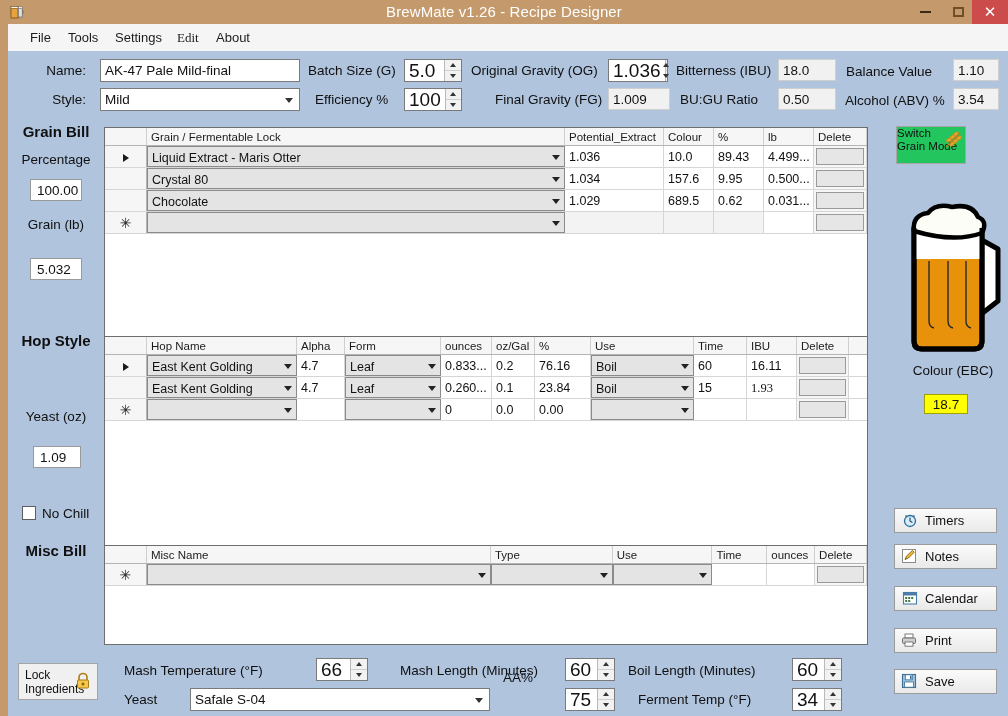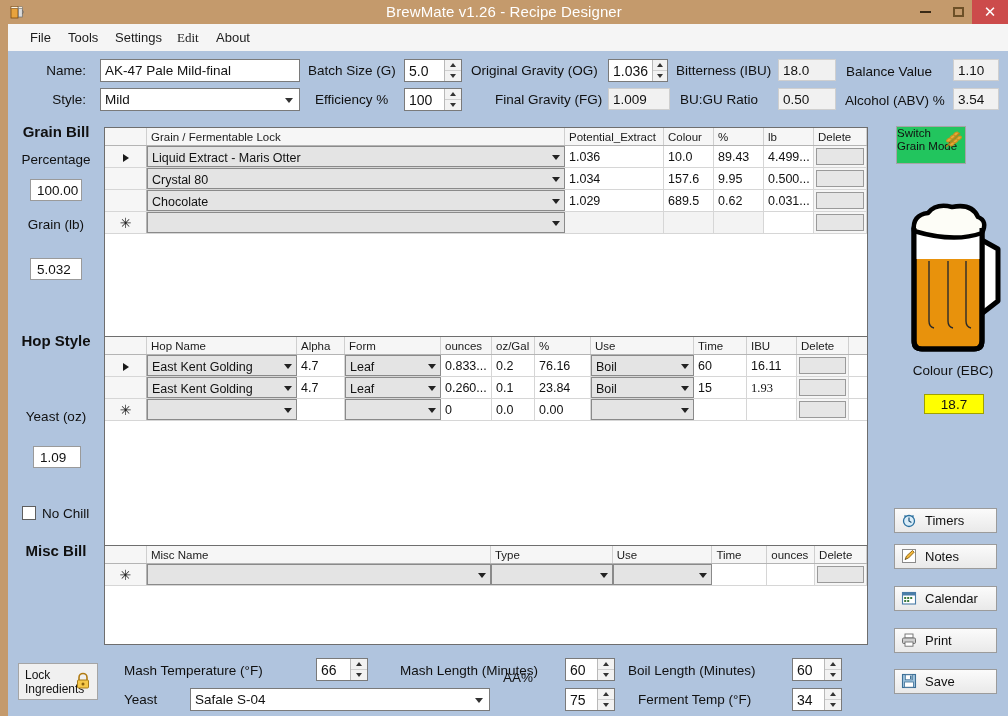--- a/index.html
+++ b/index.html
@@ -68,21 +68,21 @@
   }
   .combo .caret{
     position:absolute;right:6px;top:50%;margin-top:-2px;
     width:0;height:0;border-left:4px solid transparent;border-right:4px solid transparent;
     border-top:5px solid #333;
   }
   .spin{
     position:absolute;box-sizing:border-box;display:flex;
     border:1px solid #7a7a7a;background:#ffffff;
   }
-  .spin .val{flex:1;font-size:14px;color:#111;padding:0 4px;display:flex;align-items:center;}
+  .spin .val{flex:1;font-size:19px;color:#111;padding:0 4px;display:flex;align-items:center;}
   .spin .btns{width:16px;border-left:1px solid #b9b9b9;display:flex;flex-direction:column;background:#f2f2f2;}
   .spin .btns div{flex:1;position:relative;}
   .spin .btns div:first-child{border-bottom:1px solid #cfcfcf;}
   .spin .btns .up,.spin .btns .dn{
     position:absolute;left:50%;top:50%;width:0;height:0;
     border-left:3px solid transparent;border-right:3px solid transparent;
   }
   .spin .btns .up{margin-left:-3px;margin-top:-2px;border-bottom:4px solid #333;}
   .spin .btns .dn{margin-left:-3px;margin-top:-2px;border-top:4px solid #333;}
   
@@ -474,23 +474,23 @@
 
         <path d="M20 37 L20 150 Q20 158 28 158 L80 158 Q88 158 88 150 L88 37" fill="none" stroke="#000000" stroke-width="5" stroke-linejoin="round"></path>
 
         <path d="M35 70 L35 130 Q35 136 40 137" fill="none" stroke="#2b2b2b" stroke-width="1.4"></path>
         <path d="M54 70 L54 130 Q54 136 59 137" fill="none" stroke="#2b2b2b" stroke-width="1.4"></path>
         <path d="M72 70 L72 130 Q72 136 77 137" fill="none" stroke="#2b2b2b" stroke-width="1.4"></path>
       </svg>
     </div>
 
     <div class="lbl" style="left:886px;top:312px;width:118px;text-align:center;">Colour (EBC)</div>
-    <div class="hilite" style="left:916px;top:343px;width:60px;height:20px;justify-content:center;padding-left:0;">18.7</div>
-
-    <div class="btn" style="left:886px;top:457px;width:103px;height:25px;">
+    <div class="hilite" style="left:916px;top:343px;width:44px;height:20px;justify-content:center;padding-left:0;">18.7</div>
+
+    <div class="btn" style="left:886px;top:457px;width:103px;height:25px;text-align:center;">
       <span class="bico">
         <svg width="16" height="16" viewBox="0 0 16 16">
           <circle cx="8" cy="9" r="5.5" fill="#d9ecf8" stroke="#2a6f9e" stroke-width="1.3"></circle>
           <path d="M8 5.5 V9 L10.4 10.4" stroke="#1b4f74" stroke-width="1.2" fill="none"></path>
           <path d="M3.5 3.5 L5 5 M12.5 3.5 L11 5" stroke="#2a6f9e" stroke-width="1.5"></path>
         </svg>
       </span>
       <span>Timers</span>
     </div>
 
@@ -498,21 +498,21 @@
       <span class="bico">
         <svg width="16" height="16" viewBox="0 0 16 16">
           <rect x="1.5" y="1.5" width="13" height="13" fill="#ffffff" stroke="#8a8a8a" stroke-width="1"></rect>
           <path d="M4 11.5 L5.5 8 L11.5 2.5 L13.2 4.2 L7.5 10 Z" fill="#f2b63c" stroke="#8a6210" stroke-width="0.9"></path>
           <path d="M4 11.5 L5.5 10.3" stroke="#5a5a5a" stroke-width="0.9"></path>
         </svg>
       </span>
       <span>Notes</span>
     </div>
 
-    <div class="btn" style="left:886px;top:535px;width:103px;height:25px;">
+    <div class="btn" style="left:886px;top:535px;width:103px;height:25px;text-align:center;">
       <span class="bico">
         <svg width="16" height="16" viewBox="0 0 16 16">
           <rect x="1.5" y="2.5" width="13" height="11.5" fill="#ffffff" stroke="#4a7da8" stroke-width="1.1"></rect>
           <rect x="1.5" y="2.5" width="13" height="3" fill="#4a7da8"></rect>
           <g fill="#3c7a3c">
             <rect x="3.2" y="7" width="2" height="2"></rect>
               <rect x="6.2" y="7" width="2" height="2"></rect>
               <rect x="9.2" y="7" width="2" height="2"></rect>
             <rect x="3.2" y="10" width="2" height="2"></rect>
               <rect x="6.2" y="10" width="2" height="2"></rect>

